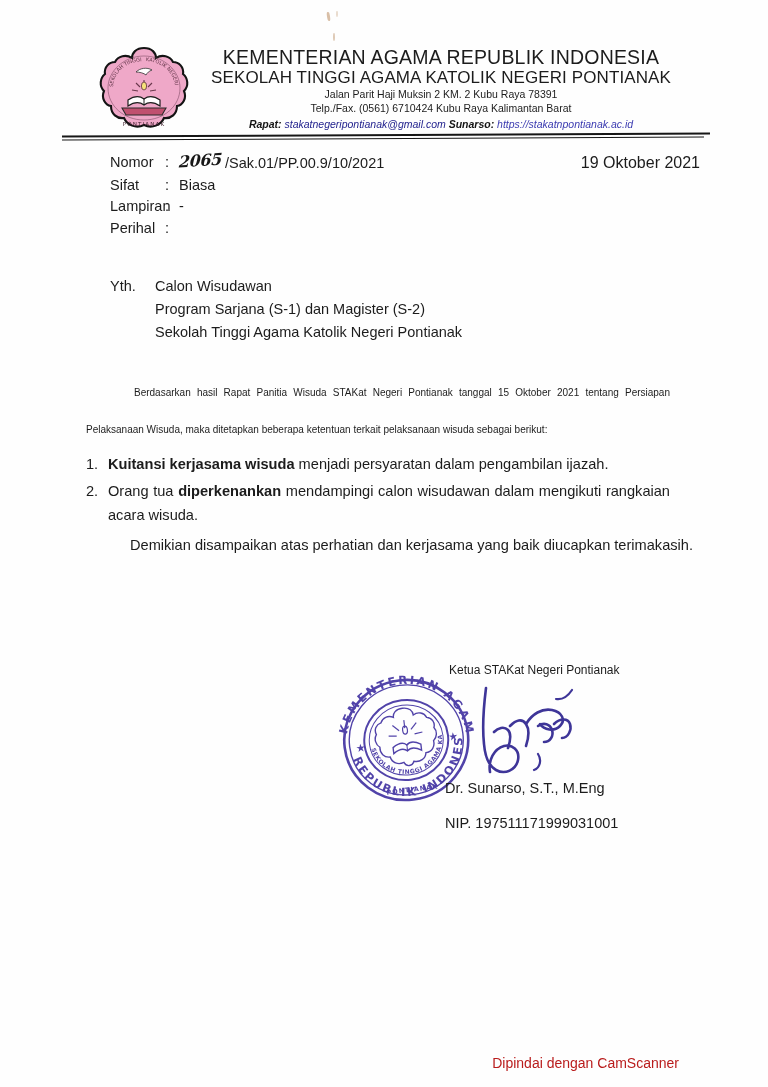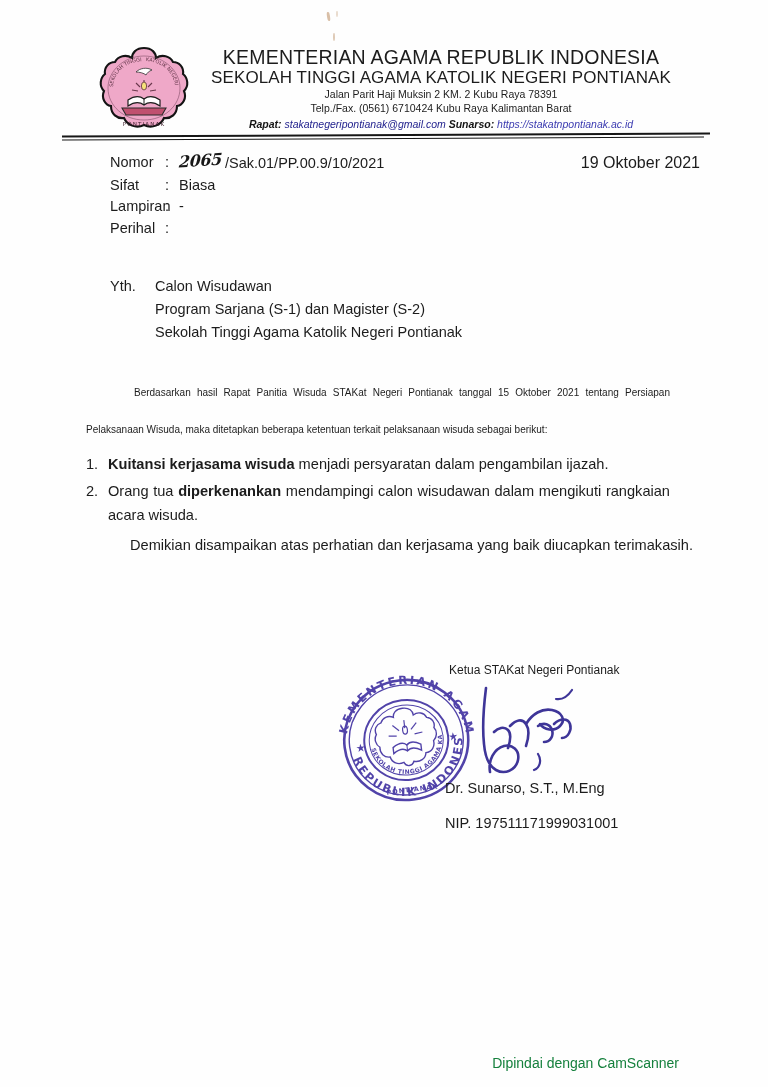--- a/index.html
+++ b/index.html
@@ -236,21 +236,21 @@
     height: 108px;
     opacity: .92;
   }
 
   
   .camscanner {
     position: absolute;
     right: 89px;
     bottom: 16px;
     font-size: 14px;
-    color: #15803d;
+    color: #b91c1c;
     white-space: nowrap;
   }
 </style>
 </head>
 <body>
 
 <div class="page">
 
   <div class="speck speck-a"></div>
   <div class="speck speck-b"></div>

